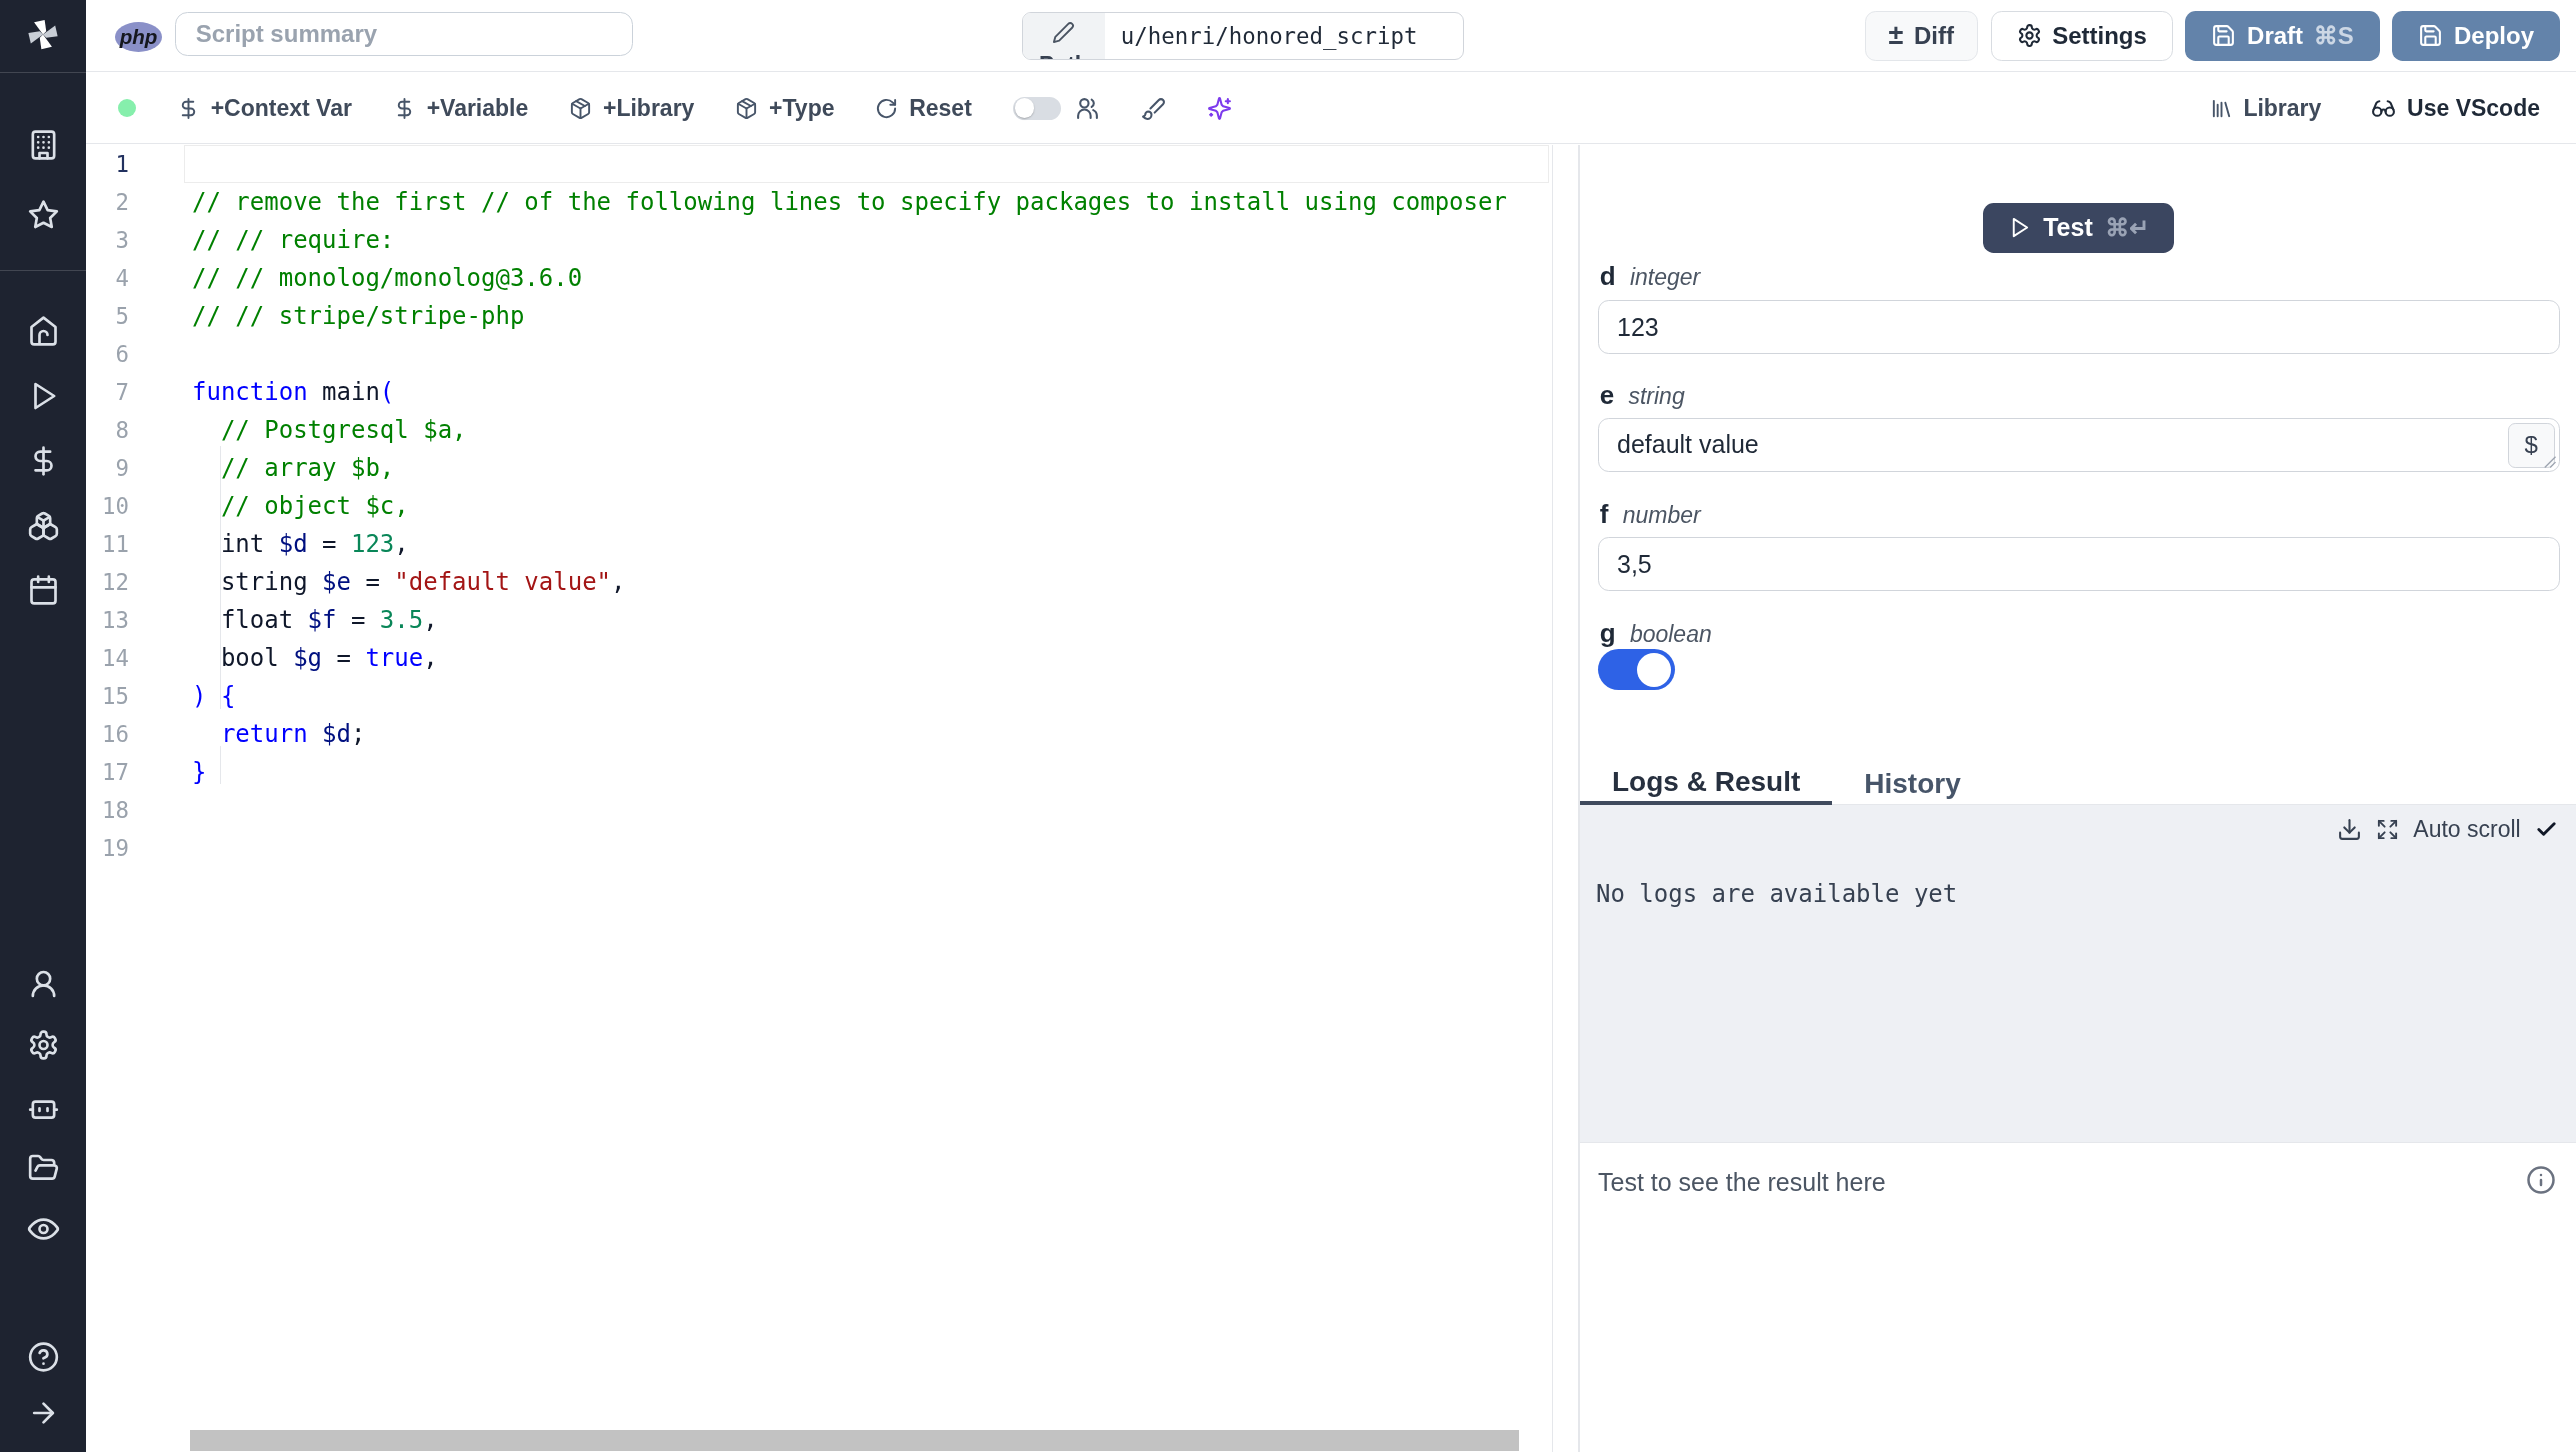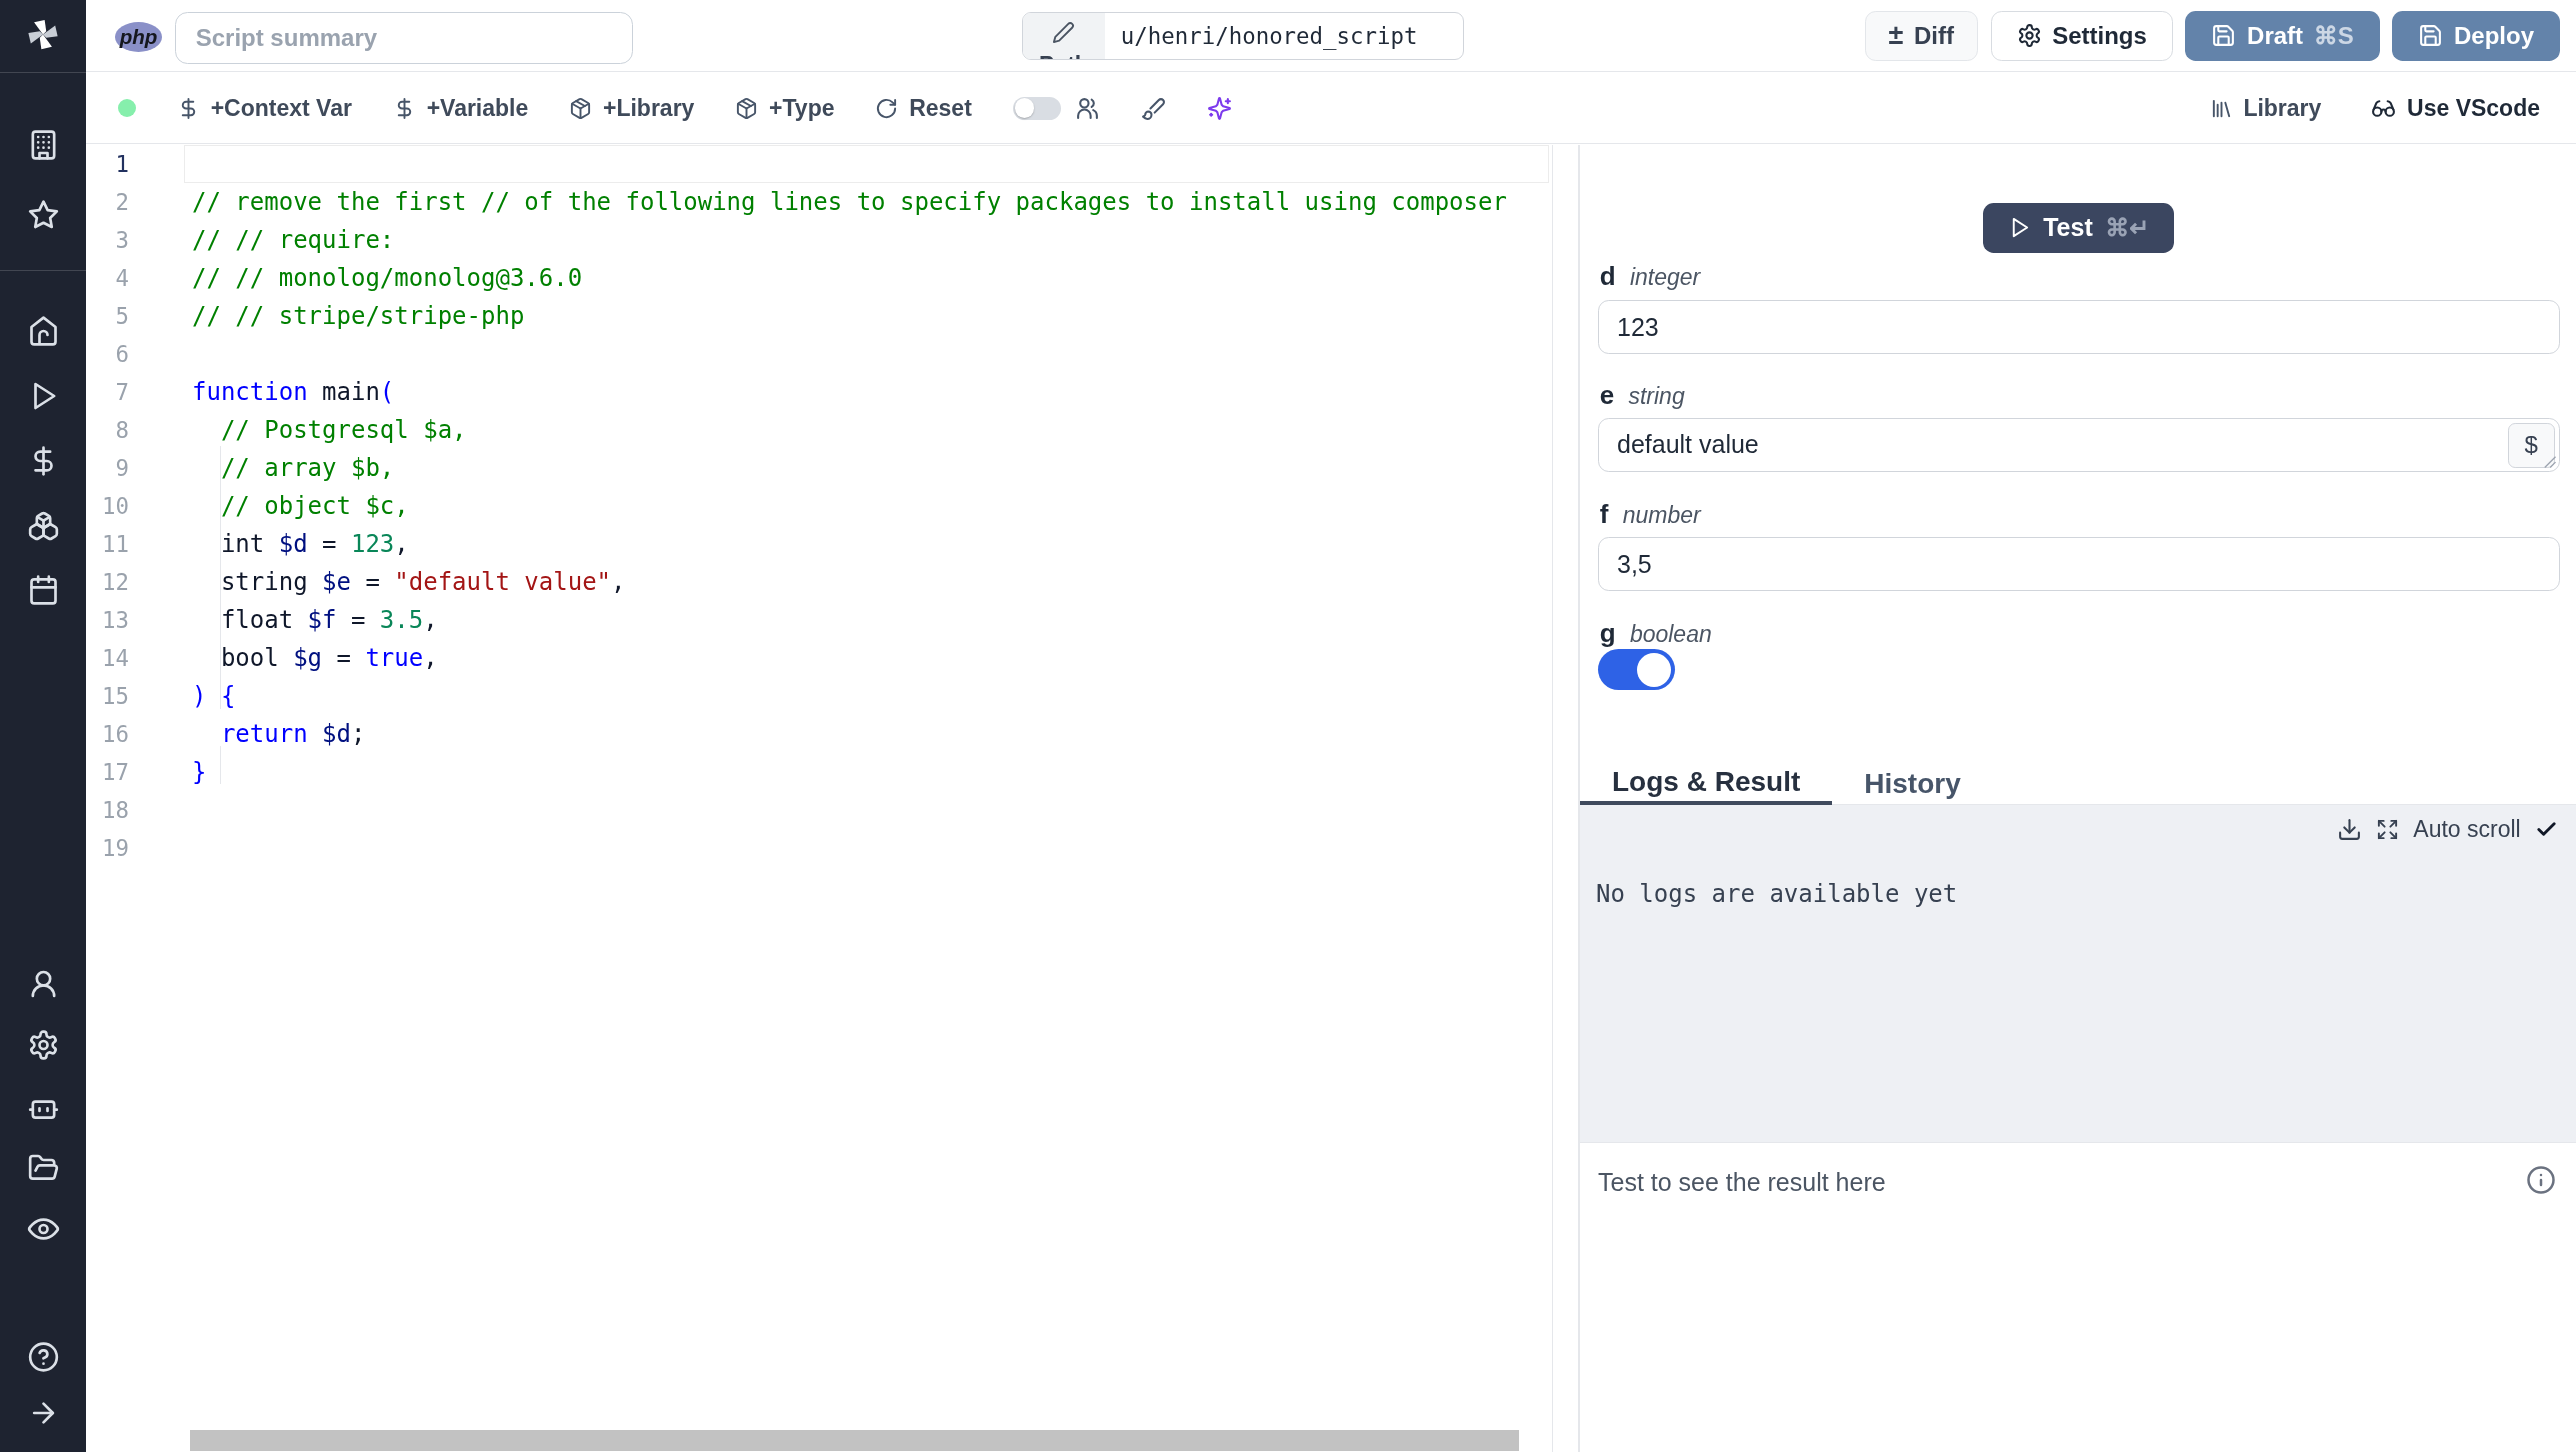--- a/index.html
+++ b/index.html
@@ -11,21 +11,21 @@
   .sidebar { position:absolute; left:0; top:0; width:86px; height:1453px; background:#1e2330; }
   .sb-item { position:absolute; left:50%; transform:translateX(-50%); width:43px; height:43px;
              display:flex; align-items:center; justify-content:center; color:#dbe0e7; cursor:pointer; }
   .sb-sep { position:absolute; left:0; width:86px; height:0.9px; background:rgba(255,255,255,.16); }
 
   
   .topbar { position:absolute; left:86px; top:0; right:0; height:72px; background:#fff; border-bottom:0.9px solid #e5e7eb; }
   .php-badge { position:absolute; left:29px; top:21.5px; width:47px; height:30px; border-radius:50%;
                background:#8a90c8; display:flex; align-items:center; justify-content:center;
                font-style:italic; font-weight:700; font-size:20.6px; color:#15171e; }
-  .summary-input { position:absolute; left:89px; top:11.6px; width:458px; height:52px;
+  .summary-input { position:absolute; left:89px; top:11.6px; width:458px; height:44px;
                    border:1.8px solid #cbd2da; border-radius:12.5px; padding:0 19.7px;
                    font-size:24px; font-weight:600; color:#1f2937; outline:none; font-family:"Liberation Sans",sans-serif; }
   .summary-input::placeholder { color:#9aa3af; }
   .path-group { position:absolute; left:936px; top:11.6px; height:48px; width:442px; display:flex;
                 border:0.9px solid #d1d5db; border-radius:9px; overflow:hidden; background:#fff; }
   .path-left { display:flex; align-items:center; gap:8px; padding:8px 16px; background:#f1f3f5;
                font-size:23px; font-weight:700; color:#374151;flex-direction:column; }
   .path-right { display:flex; align-items:center; padding:0 16px;
                 font-family:"DejaVu Sans Mono", monospace; font-size:22.4px; color:#1f2937; }
   .tb-right { position:absolute; right:16px; top:10.7px; height:50px; display:flex; gap:12.5px; }

